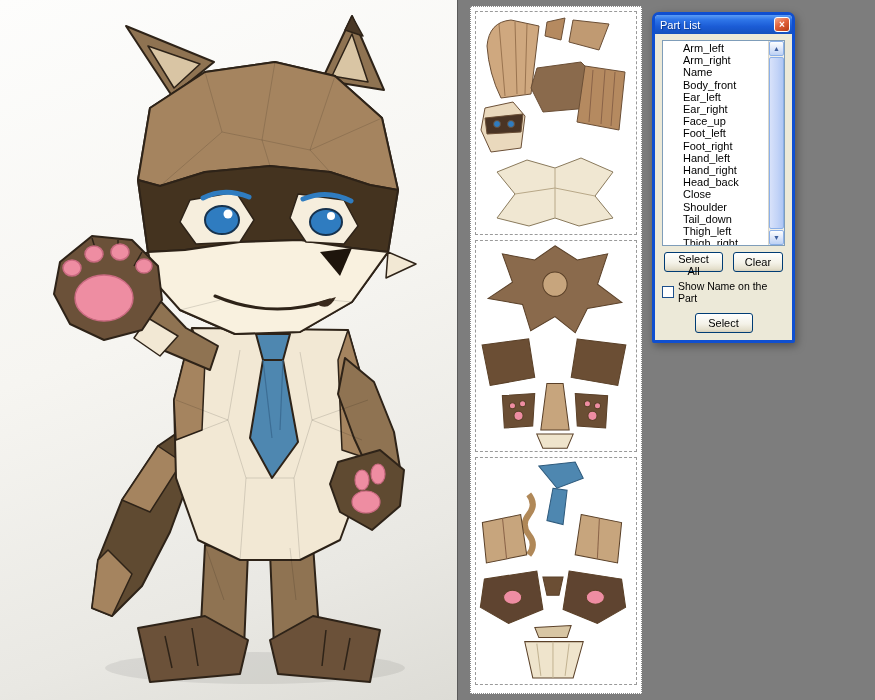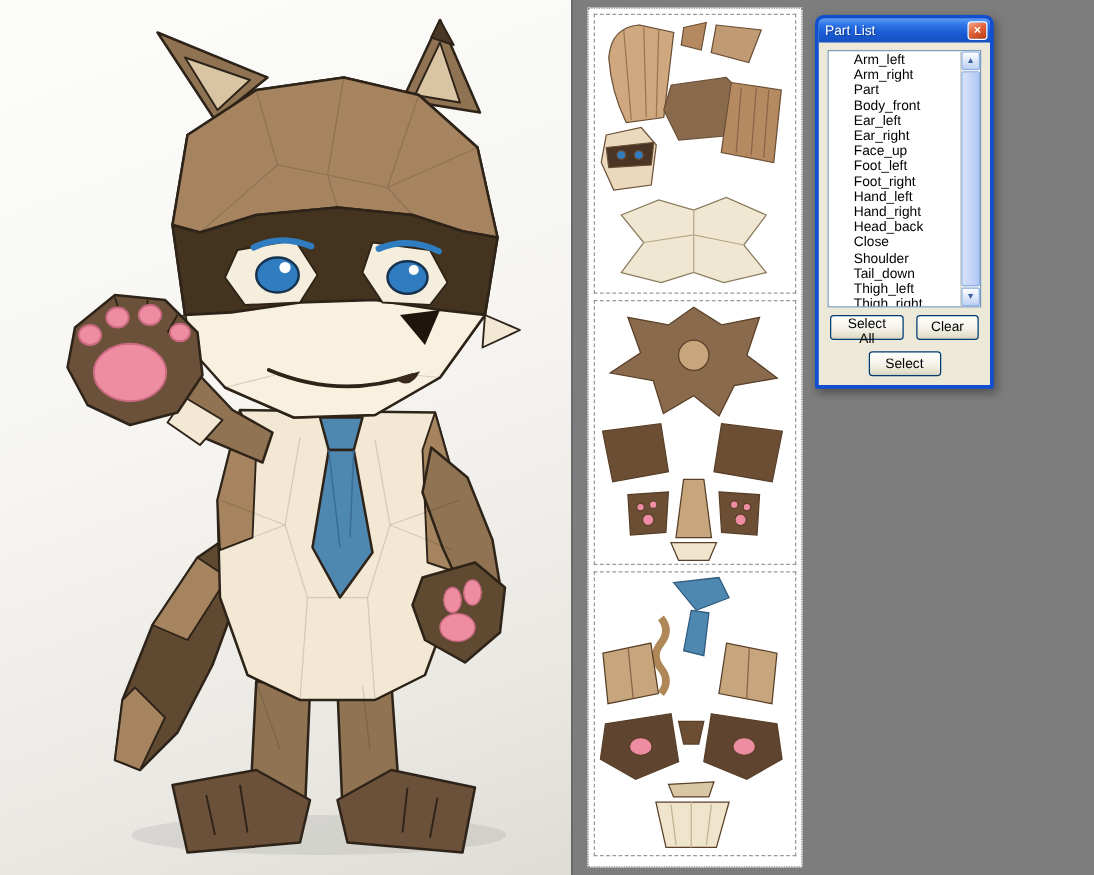--- a/index.html
+++ b/index.html
@@ -212,21 +212,21 @@
     <div class="titlebar">
       <span class="title">Part List</span>
       <span class="close-btn">×</span>
     </div>
     <div class="dlg-body">
 
       <div class="listbox">
         <div class="listitems">
             <div class="part-item">Arm_left</div>
             <div class="part-item">Arm_right</div>
-            <div class="part-item">Part</div>
+            <div class="part-item">Name</div>
             <div class="part-item">Body_front</div>
             <div class="part-item">Ear_left</div>
             <div class="part-item">Ear_right</div>
             <div class="part-item">Face_up</div>
             <div class="part-item">Foot_left</div>
             <div class="part-item">Foot_right</div>
             <div class="part-item">Hand_left</div>
             <div class="part-item">Hand_right</div>
             <div class="part-item">Head_back</div>
             <div class="part-item">Close</div>
@@ -241,20 +241,24 @@
           <div class="sb-btn sb-down">▼</div>
         </div>
       </div>
 
       <div class="btnrow split">
         <button class="xp-btn btn-selectall">Select All</button>
         <button class="xp-btn btn-clear">Clear</button>
       </div>
 
 
+      <div class="chkrow">
+        <span class="chk"></span>
+        <span>Show Name on the Part</span>
+      </div>
 
       <div class="btnrow closerow">
         <button class="xp-btn btn-close">Select</button>
       </div>
 
     </div>
   </div>
 
 </div>
 

